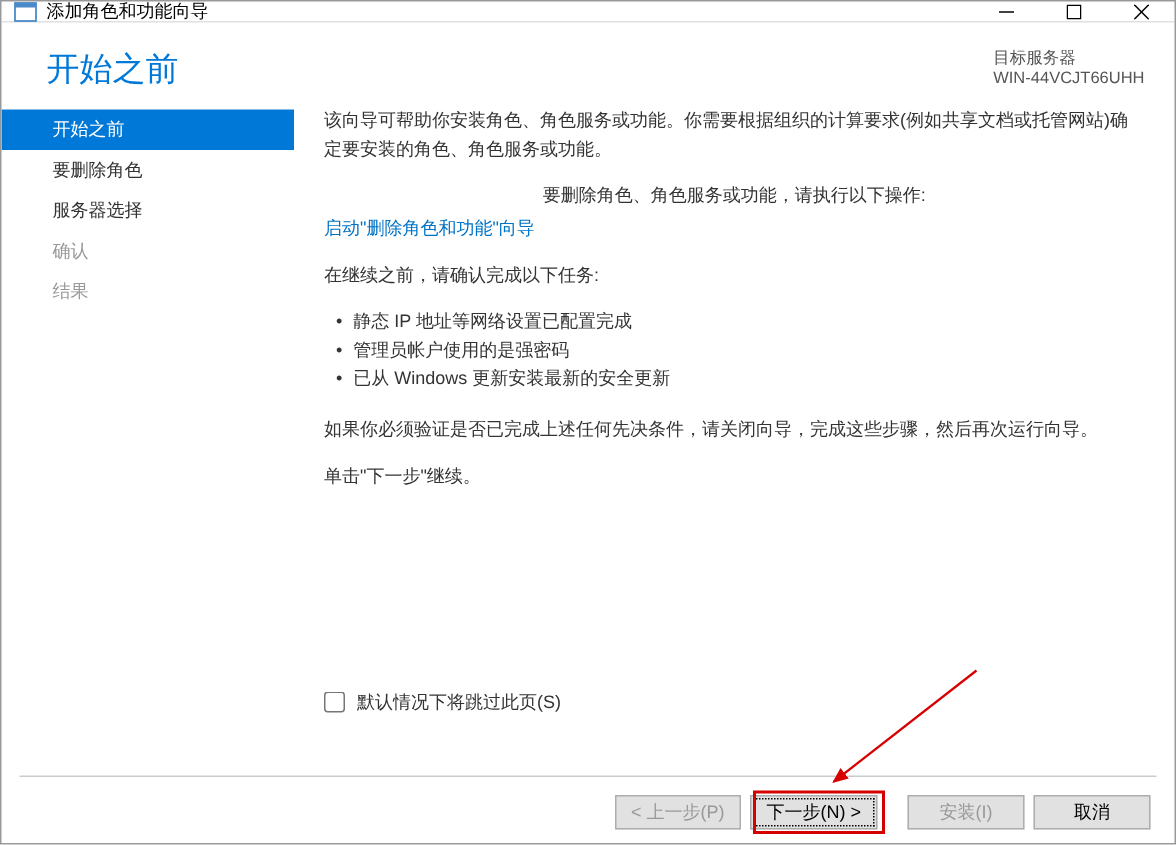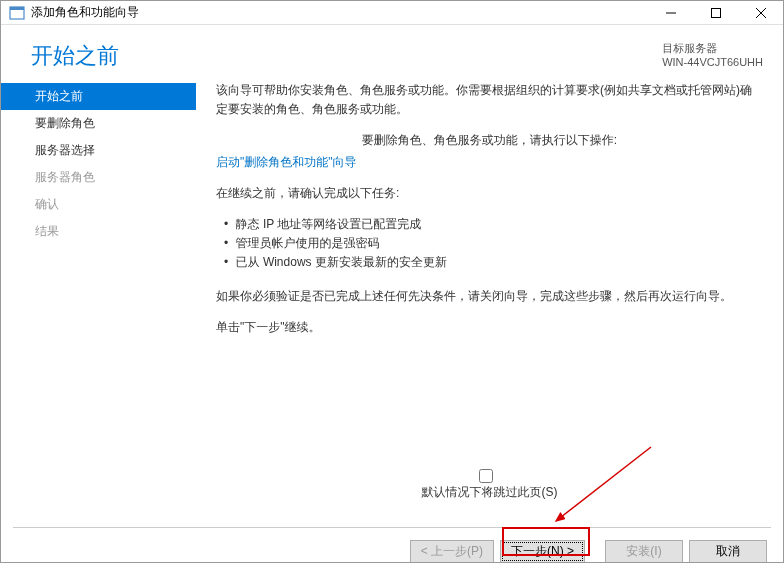--- a/index.html
+++ b/index.html
@@ -1,18 +1,18 @@
 <!DOCTYPE html>
 <html><head>
   <meta charset="utf-8">
   <style>
     * { margin: 0; padding: 0; box-sizing: border-box; font-family: "Microsoft YaHei", "Segoe UI", sans-serif; }
     body { width: 784px; height: 563px; background: #fff; border: 1px solid #999; overflow: hidden; position: relative; }
     
-    .titlebar { height: 24px; display: flex; align-items: center; border-bottom: 1px solid #e0e0e0; }
+    .titlebar { height: 14px; display: flex; align-items: center; border-bottom: 1px solid #e0e0e0; }
     .titlebar-icon { width: 16px; height: 16px; margin-left: 8px; display: flex; align-items: center; justify-content: center; }
     .titlebar-title { font-size: 12px; margin-left: 6px; color: #000; }
     .titlebar-controls { margin-left: auto; display: flex; }
     .titlebar-btn { width: 45px; height: 30px; display: flex; align-items: center; justify-content: center; font-size: 12px; cursor: pointer; }
     
     .header { display: flex; padding: 16px 20px 10px 30px; }
     .header-title { font-size: 22px; color: #0078d7; font-weight: 300; }
     .header-server { margin-left: auto; text-align: left; font-size: 11px; color: #555; }
     
     .content { display: flex; height: 438px; }
@@ -20,21 +20,21 @@
     .sidebar-item { padding: 5px 0 5px 34px; font-size: 12px; color: #999; cursor: default; }
     .sidebar-item.active { background: #0078d7; color: #fff; }
     .sidebar-item.enabled { color: #333; cursor: pointer; }
     
     .main { flex: 1; padding: 0 20px 0 20px; font-size: 12px; color: #333; line-height: 1.6; }
     .main p { margin-bottom: 12px; }
     .main .link { color: #0073c6; cursor: pointer; }
     .main ul { margin: 6px 0 14px 8px; list-style: none; }
     .main ul li::before { content: "• "; margin-right: 4px; }
     
-    .skip-checkbox { display: flex; align-items: center; margin-top: 132px; font-size: 12px; flex-direction: column; }
+    .skip-checkbox { display: flex; align-items: center; margin-top: 132px; font-size: 12px; }
     .skip-checkbox input { margin-right: 8px; width: 14px; height: 14px; }
     
     .divider { border-top: 1px solid #ccc; margin: 8px 12px 0 12px; }
     
     .footer { display: flex; justify-content: flex-end; padding: 12px 16px; gap: 6px; }
     .footer button { min-width: 78px; height: 23px; font-size: 12px; background: #e1e1e1; border: 1px solid #adadad; cursor: pointer; padding: 0 10px; }
     .footer button:disabled { color: #999; cursor: default; }
     .footer button.focused { outline: 1px dotted #000; outline-offset: -3px; }
     
     .highlight-box { position: absolute; border: 2px solid #d60000; pointer-events: none; left: 501px; top: 526px; width: 88px; height: 29px; }
@@ -77,21 +77,20 @@
     <div>目标服务器</div>
     <div>WIN-44VCJT66UHH</div>
   </div>
 </div>
 
 <div class="content">
   <div class="sidebar">
     <div class="sidebar-item active">开始之前</div>
     <div class="sidebar-item enabled">要删除角色</div>
     <div class="sidebar-item enabled">服务器选择</div>
-    <div class="sidebar-item">服务器角色</div>
     <div class="sidebar-item">确认</div>
     <div class="sidebar-item">结果</div>
   </div>
 
   <div class="main">
     <p>该向导可帮助你安装角色、角色服务或功能。你需要根据组织的计算要求(例如共享文档或托管网站)确定要安装的角色、角色服务或功能。</p>
     <p style="margin-bottom:2px;text-align:center;">要删除角色、角色服务或功能，请执行以下操作:</p>
     <p class="link">启动"删除角色和功能"向导</p>
     <p>在继续之前，请确认完成以下任务:</p>
     <ul>

